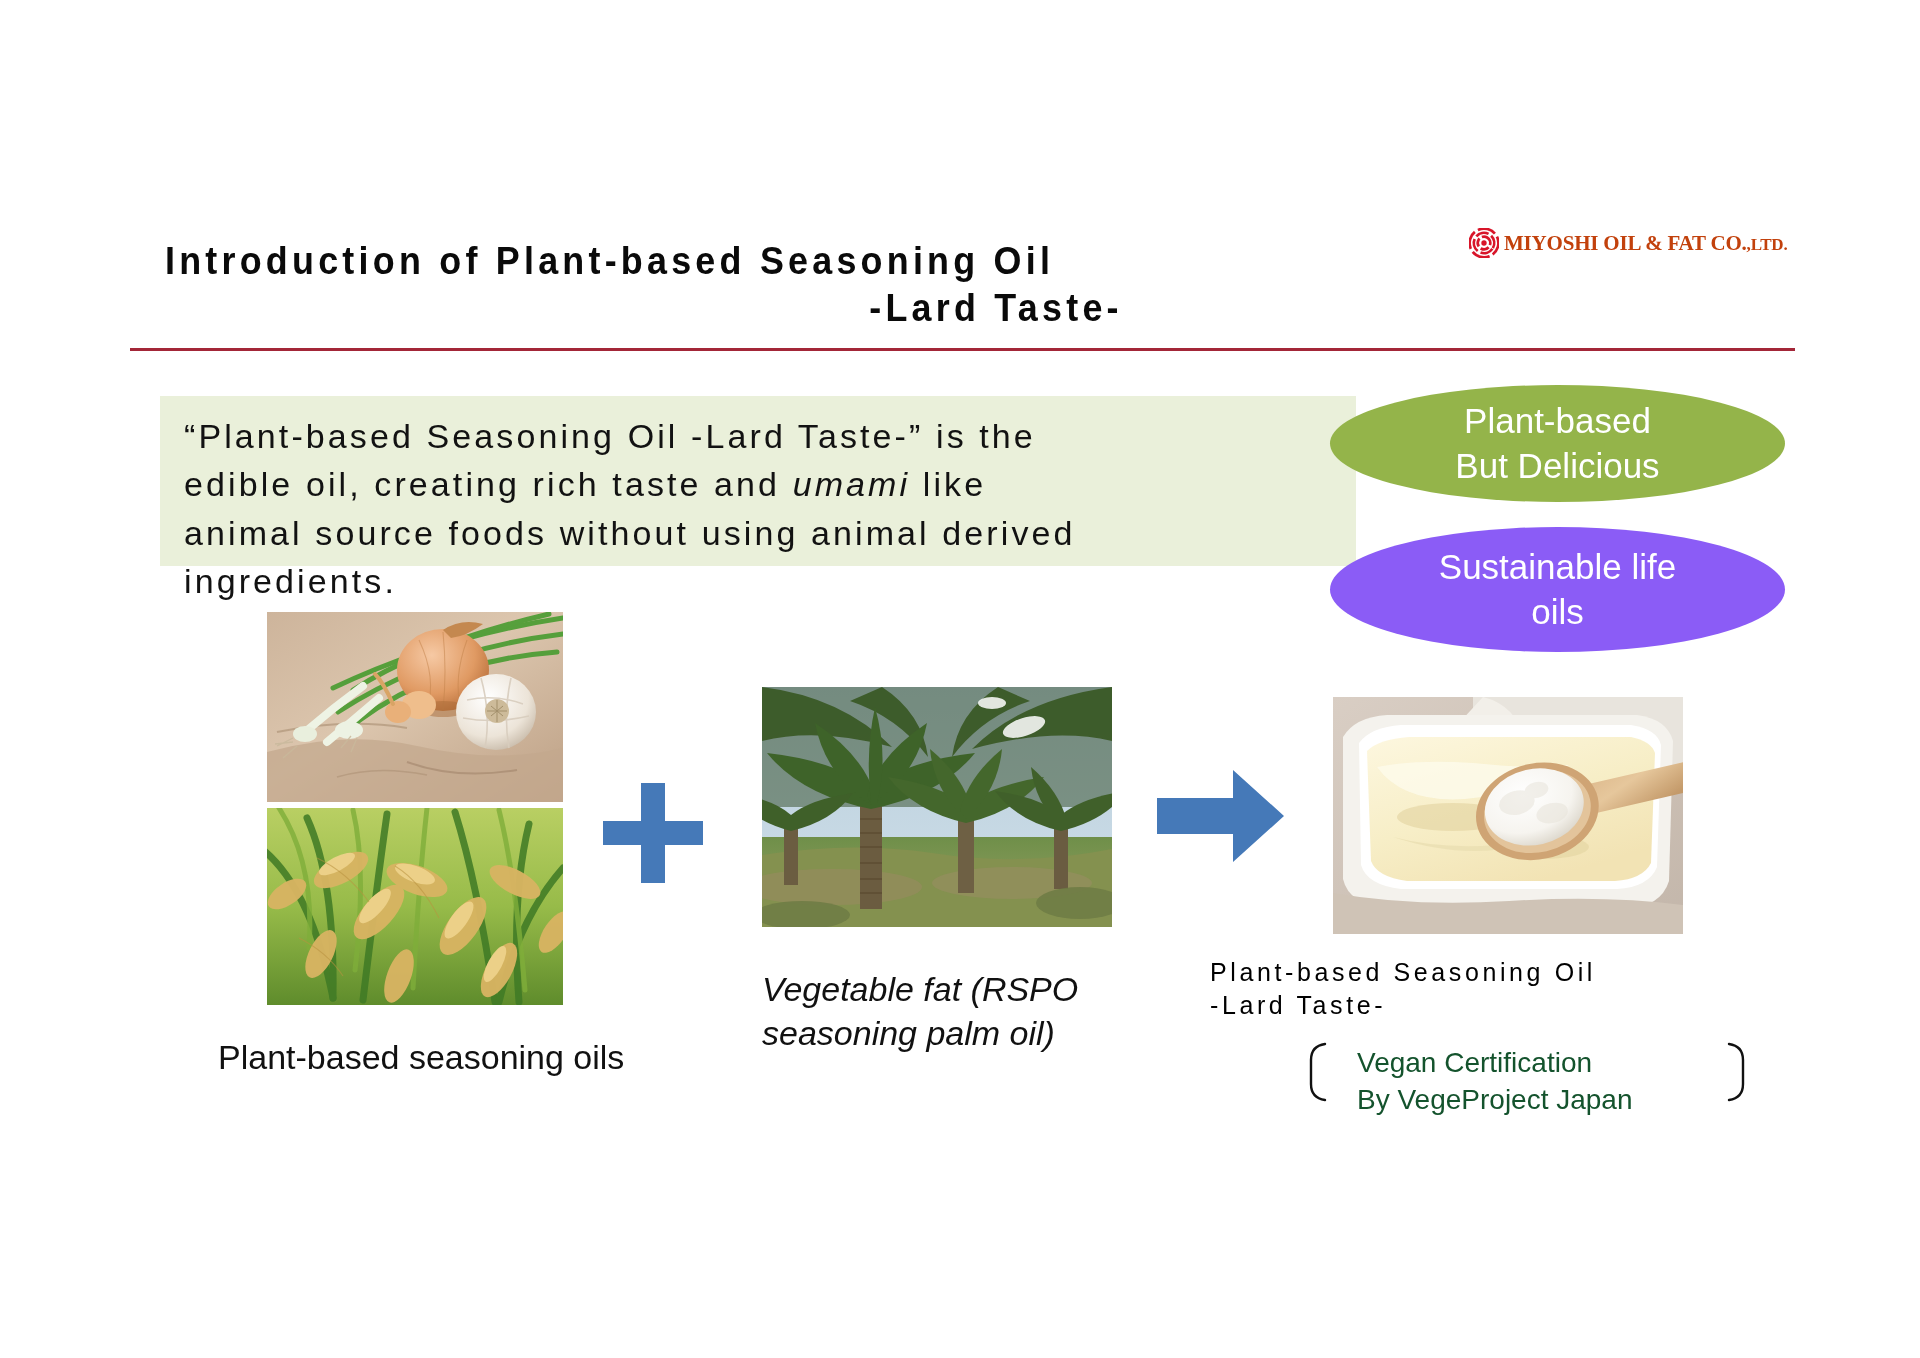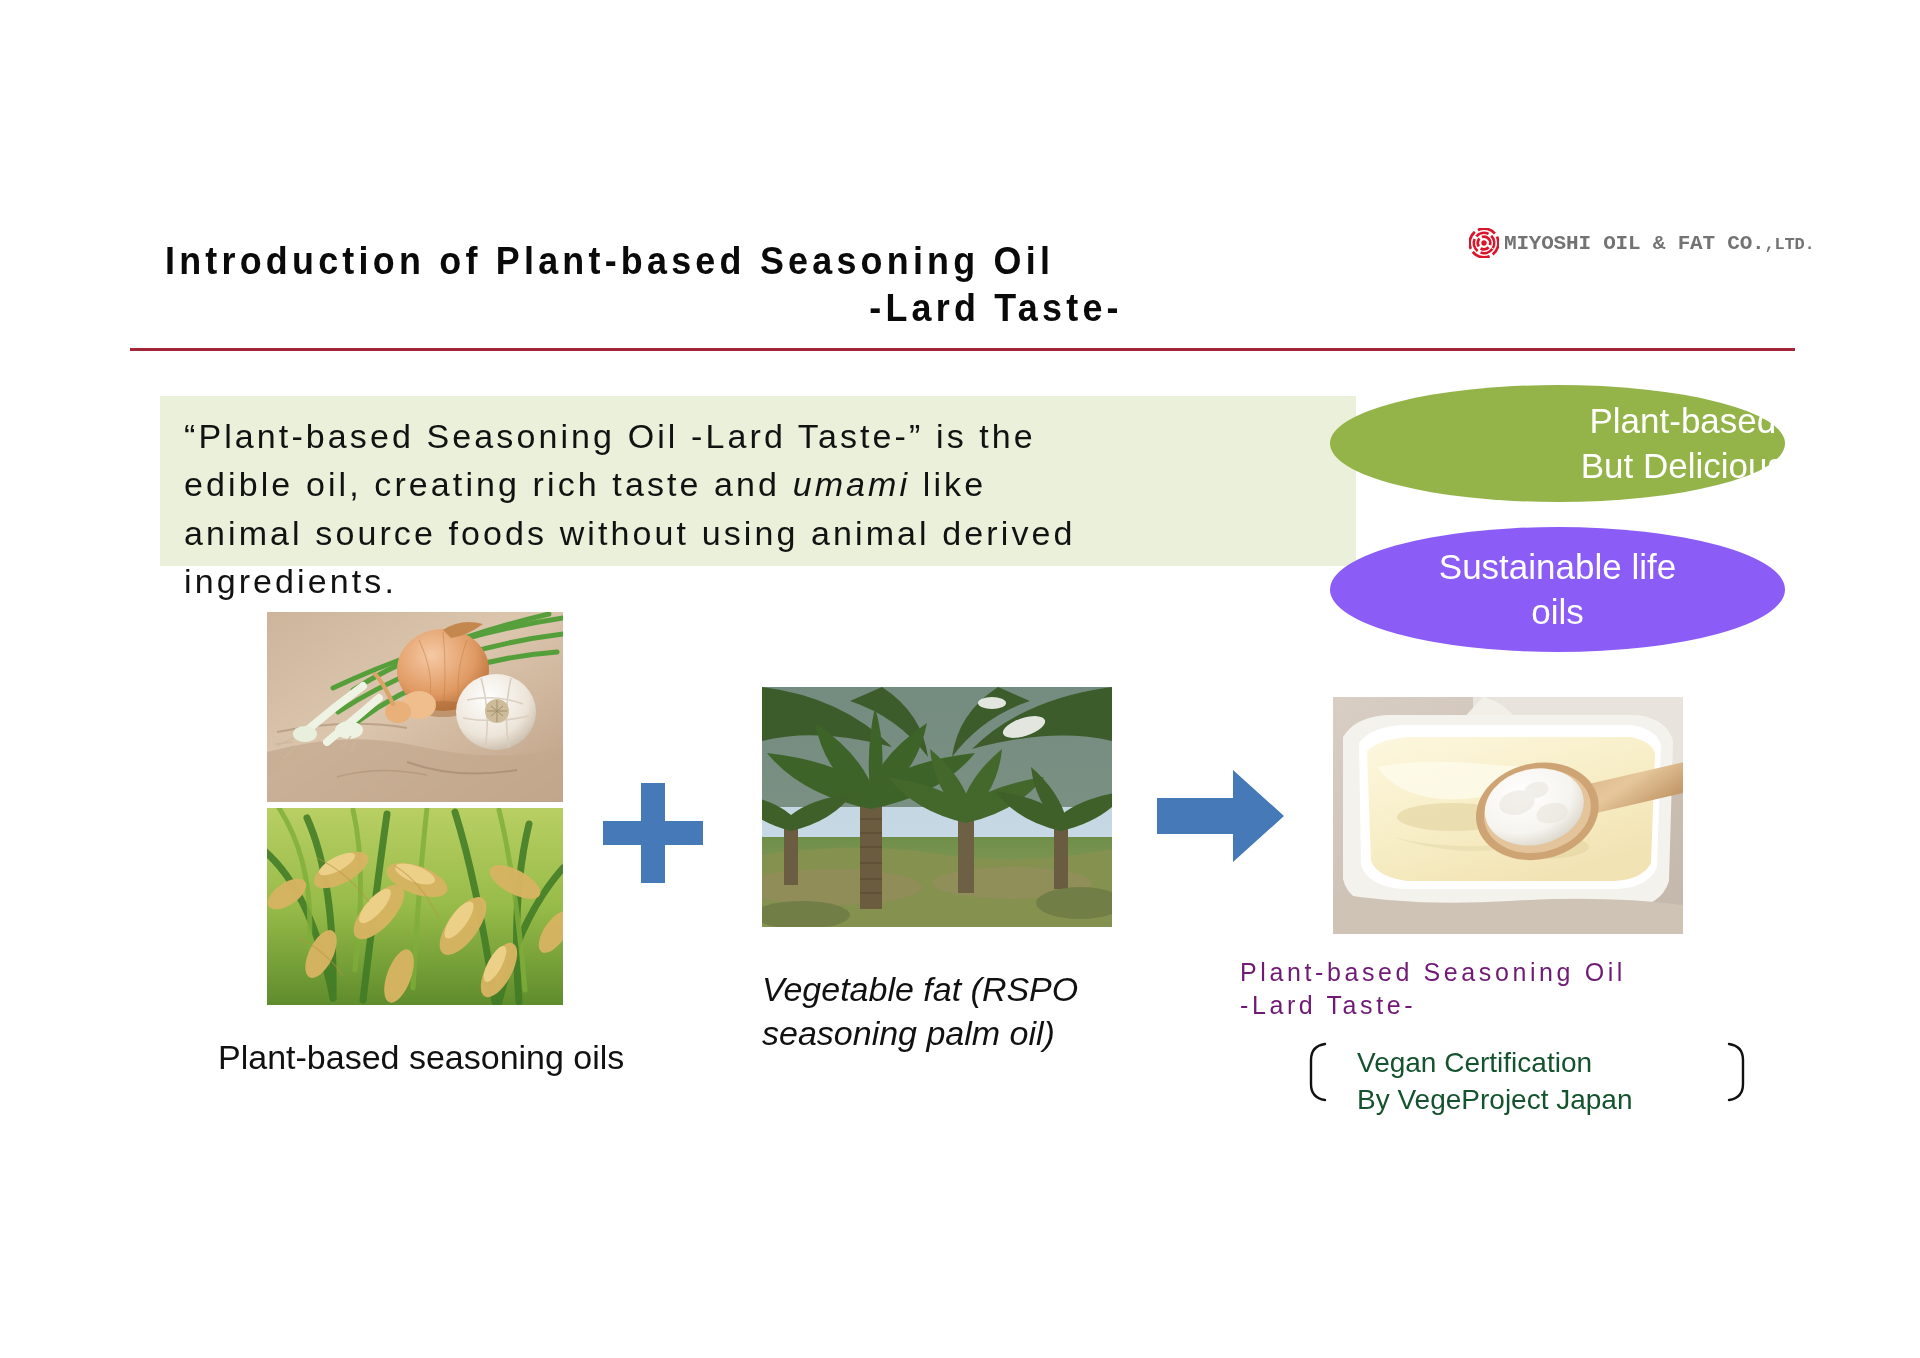--- a/index.html
+++ b/index.html
@@ -70,25 +70,25 @@
     display: flex;
     align-items: center;
     gap: 5px;
   }
   .logo-mark {
     width: 30px;
     height: 30px;
     flex: 0 0 auto;
   }
   .logo-text {
-    font-family: Liberation Mono, monospace;
+    font-family: Liberation Serif, serif;
     font-weight: bold;
     font-size: 21px;
     letter-spacing: -0.2px;
-    color: #737373;
+    color: #c2410c;
     white-space: nowrap;
   }
   .logo-text .small {
     font-size: 17px;
   }
 
   
   .desc-box {
     position: absolute;
     left: 160px;
@@ -124,21 +124,20 @@
     font-size: 35px;
     line-height: 1.28;
     border-radius: 50%;
   }
   .ellipse-green {
     left: 1330px;
     top: 385px;
     width: 455px;
     height: 117px;
     background: #94b44a;
-    justify-content: flex-end;
   }
   .ellipse-blue {
     left: 1330px;
     top: 527px;
     width: 455px;
     height: 125px;
     background: #8b5cf6;
   }
 
   
@@ -186,28 +185,28 @@
     top: 968px;
     width: 400px;
     font-family: "Liberation Sans", sans-serif;
     font-size: 34px;
     line-height: 1.28;
     color: #111111;
     font-style: italic;
   }
   .cap-product {
     position: absolute;
-    left: 1240px;
+    left: 1210px;
     top: 956px;
     width: 540px;
     font-family: "Liberation Sans Narrow", "Liberation Sans", sans-serif;
     font-size: 25px;
     letter-spacing: 3.6px;
     line-height: 1.32;
-    color: #701a75;
+    color: #000000;
   }
 
   
   .cert {
     position: absolute;
     left: 1305px;
     top: 1042px;
     width: 444px;
     height: 80px;
   }

